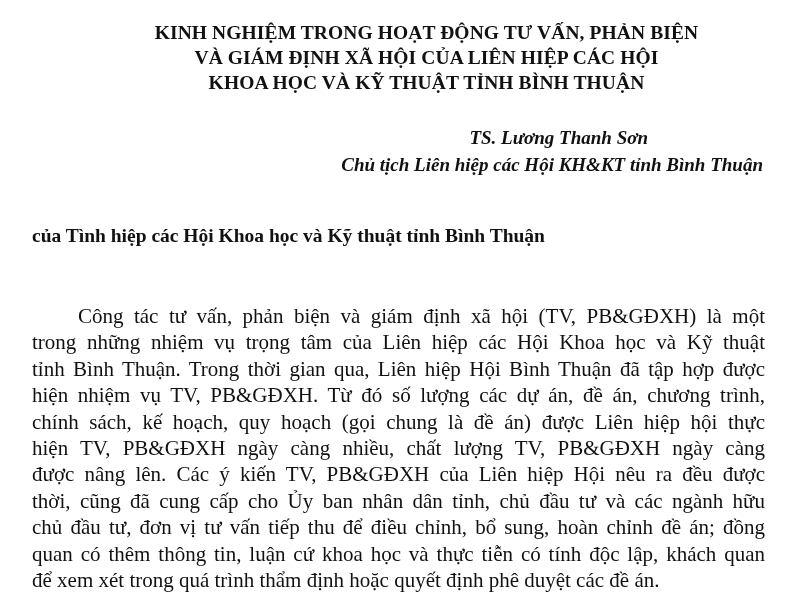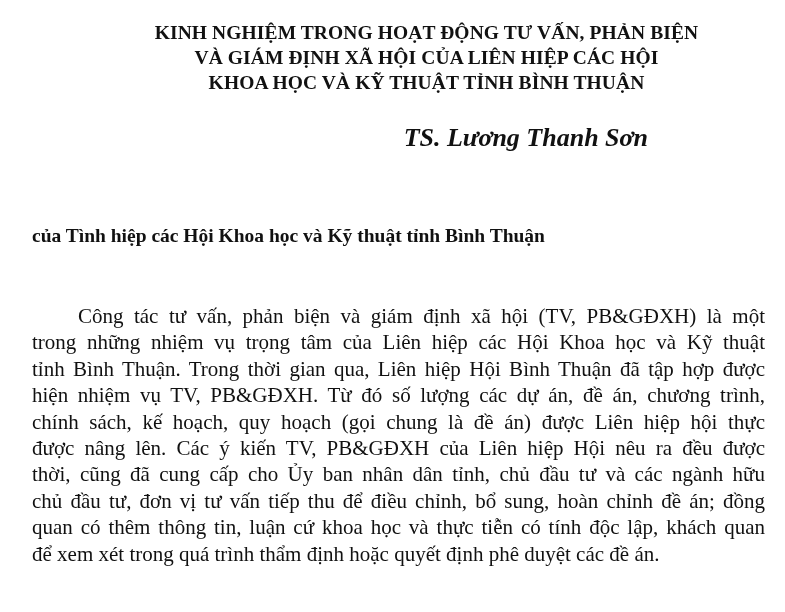--- a/index.html
+++ b/index.html
@@ -11,21 +11,21 @@
     .page { position: absolute; left: 0; top: 0; width: 785px; height: 612px; }
     .title {
       position: absolute; left: 0; top: 20px; width: 785px;
       text-align: center; font-weight: bold; font-size: 19.5px; line-height: 25px;
       letter-spacing: 0.1px;
       margin-left: 34px;
     }
     .title div { white-space: nowrap; }
     .author {
       position: absolute; right: 22px; top: 124px;
-      font-style: italic; font-weight: bold; font-size: 26px; line-height: 27px;
+      font-style: italic; font-weight: bold; font-size: 19px; line-height: 27px;
       text-align: right;
     }
     .author .name { display: block; margin-right: 115px; }
     .author .role { display: block; }
     .section-heading {
       position: absolute; left: 32px; top: 222px; width: 733px;
       font-weight: bold; font-size: 19.5px; line-height: 27px;
       text-align: justify;
     }
     .section-heading .line1 { display: block; text-indent: 46px; text-align-last: justify; }
@@ -44,32 +44,34 @@
 <div class="page">
 
   <div class="title">
     <div>KINH NGHIỆM TRONG HOẠT ĐỘNG TƯ VẤN, PHẢN BIỆN</div>
     <div>VÀ GIÁM ĐỊNH XÃ HỘI CỦA LIÊN HIỆP CÁC HỘI</div>
     <div>KHOA HỌC VÀ KỸ THUẬT TỈNH BÌNH THUẬN</div>
   </div>
 
   <div class="author">
     <span class="name">TS. Lương Thanh Sơn</span>
+    <span class="role">Chủ tịch Liên hiệp các Hội KH&amp;KT tỉnh Bình Thuận</span>
   </div>
 
   <div class="section-heading">
     <span class="line2">của Tình hiệp các Hội Khoa học và Kỹ thuật tỉnh  Bình Thuận</span>
   </div>
 
   <div class="body-text">
     <span class="ln first">Công tác tư vấn, phản biện và giám định xã hội (TV, PB&amp;GĐXH) là một</span>
     <span class="ln">trong những nhiệm vụ trọng tâm của Liên hiệp các Hội Khoa học và Kỹ thuật</span>
     <span class="ln">tỉnh Bình Thuận. Trong thời gian qua, Liên hiệp Hội Bình Thuận đã tập hợp được</span>
     <span class="ln">hiện nhiệm vụ TV, PB&amp;GĐXH. Từ đó số lượng các dự án, đề án, chương trình,</span>
     <span class="ln">chính sách, kế hoạch, quy hoạch (gọi chung là đề án) được Liên hiệp hội thực</span>
+    <span class="ln">hiện TV, PB&amp;GĐXH ngày càng nhiều, chất lượng TV, PB&amp;GĐXH ngày càng</span>
     <span class="ln">được nâng lên. Các ý kiến TV, PB&amp;GĐXH của Liên hiệp Hội nêu ra đều được</span>
     <span class="ln">thời, cũng đã cung cấp cho Ủy ban nhân dân tỉnh, chủ đầu tư và các ngành hữu</span>
     <span class="ln">chủ đầu tư, đơn vị tư vấn tiếp thu để điều chỉnh, bổ sung, hoàn chỉnh đề án; đồng</span>
     <span class="ln">quan có thêm thông tin, luận cứ khoa học và thực tiễn có tính độc lập, khách quan</span>
     <span class="ln last">để xem xét trong quá trình thẩm định hoặc quyết định phê duyệt các đề án.</span>
   </div>
 
 </div>
 
 </body></html>

